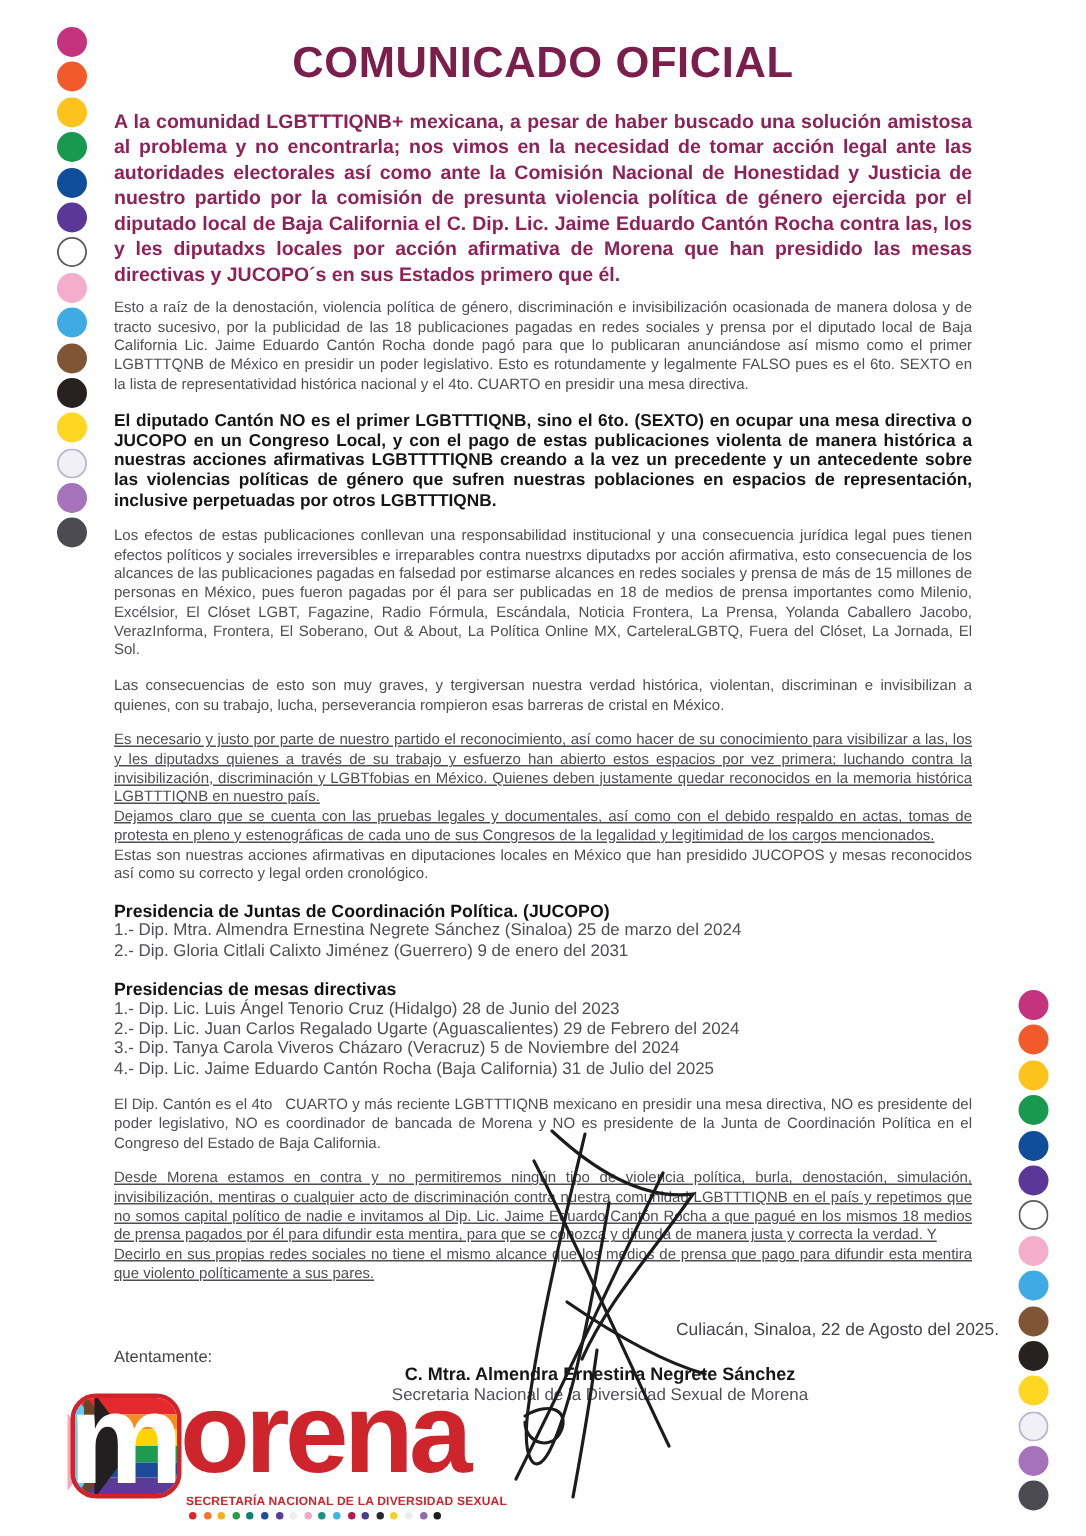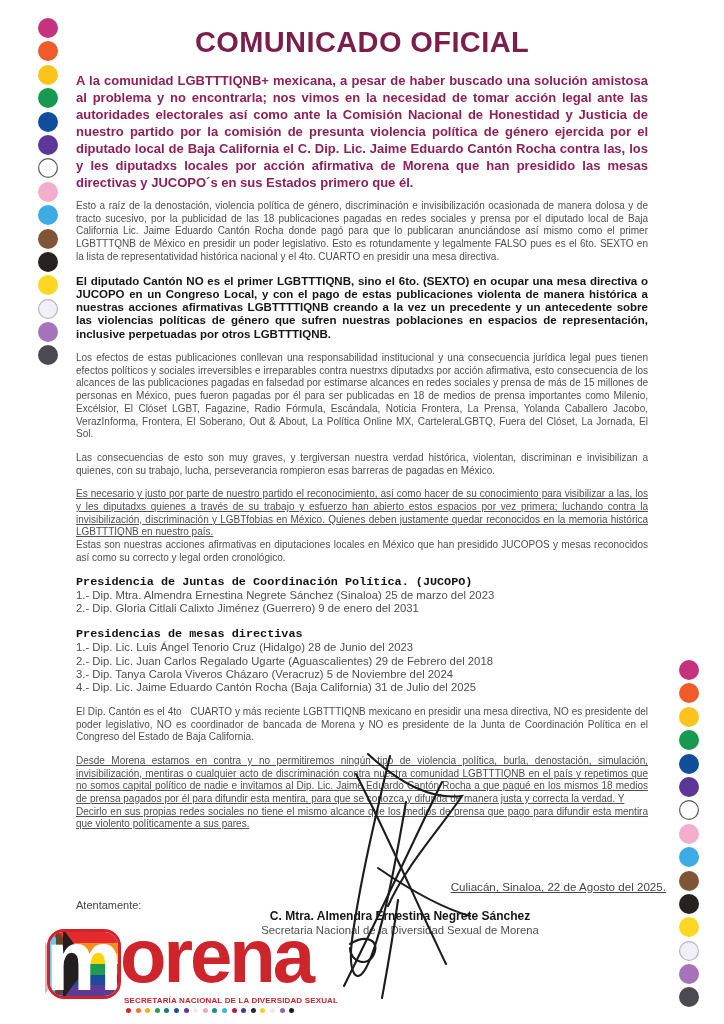--- a/index.html
+++ b/index.html
@@ -13,29 +13,29 @@
   .dots-col .dot{width:20px;height:20px;border-radius:50%;display:block;}
 
   
   .content{position:absolute;left:76px;top:22px;width:572px;}
   h1{margin:4px 0 13px 0;text-align:center;color:#7B1E4B;font-size:29px;
      font-weight:800;letter-spacing:0.4px;}
   .content p{margin:0 0 11px 0;text-align:justify;}
   .p-maroon{color:#8F2156;font-weight:bold;font-size:13px;line-height:17px;margin-bottom:9px!important;}
   .p-body{color:#4F4F52;font-size:10px;line-height:12.7px;font-weight:400;}
   .p-bold{color:#161616;font-weight:bold;font-size:11.5px;line-height:13.3px;}
-  .p-head{color:#131313;font-weight:bold;font-size:11.8px;line-height:13.4px;margin-bottom:0!important;text-align:center;font-family:Liberation Mono, monospace;}
+  .p-head{color:#131313;font-weight:bold;font-size:11.8px;line-height:13.4px;margin-bottom:0!important;text-align:center;}
   .p-item{color:#4F4F52;font-size:11.3px;line-height:13.4px;margin-bottom:0!important;text-align:left!important;}
   .tight{margin-bottom:0!important;text-decoration:underline;}
   .endgroup{margin-bottom:11px!important;}
   .gap{margin-top:12px!important;}
   .mt{margin-top:11px!important;}
 
   
-  .date{position:absolute;right:58px;top:880px;margin:0;color:#454548;font-size:11.6px;text-decoration:underline;}
+  .date{position:absolute;right:58px;top:880px;margin:0;color:#454548;font-size:11.6px;}
   .atentamente{position:absolute;left:76px;top:899px;margin:0;color:#454548;font-size:11px;}
   .signer{position:absolute;left:200px;top:909px;width:400px;text-align:center;}
   .signer p{margin:0;}
   .signer-name{color:#161616;font-weight:bold;font-size:12px;line-height:14px;}
   .signer-title{color:#4F4F52;font-size:11.3px;line-height:14px;}
 
   
   .signature{position:absolute;left:293px;top:748px;width:187px;height:252px;z-index:6;pointer-events:none;}
   .signature path{fill:none;stroke:#1c1c1c;stroke-width:2.1;stroke-linecap:round;}
 
@@ -100,31 +100,32 @@
       <span class="dot" style="background: rgb(75, 74, 80);"></span>
     </div>
 
   <section class="content">
     <h1>COMUNICADO OFICIAL</h1>
 
     <p class="p-maroon">A la comunidad LGBTTTIQNB+ mexicana, a pesar de haber buscado una solución amistosa al problema y no encontrarla; nos vimos en la necesidad de tomar acción legal ante las autoridades electorales así como ante la Comisión Nacional de Honestidad y Justicia de nuestro partido por la comisión de presunta violencia política de género ejercida por el diputado local de Baja California el C. Dip. Lic. Jaime Eduardo Cantón Rocha contra las, los y les diputadxs locales por acción afirmativa de Morena que han presidido las mesas directivas y JUCOPO´s en sus Estados primero que él.</p>
     <p class="p-body">Esto a raíz de la denostación, violencia política de género, discriminación e invisibilización ocasionada de manera dolosa y de tracto sucesivo, por la publicidad de las 18 publicaciones pagadas en redes sociales y prensa por el diputado local de Baja California Lic. Jaime Eduardo Cantón Rocha donde pagó para que lo publicaran anunciándose así mismo como el primer LGBTTTQNB de México en presidir un poder legislativo. Esto es rotundamente y legalmente FALSO pues es el 6to. SEXTO en la lista de representatividad histórica nacional y el 4to. CUARTO en presidir una mesa directiva.</p>
     <p class="p-bold">El diputado Cantón NO es el primer LGBTTTIQNB, sino el 6to. (SEXTO) en ocupar una mesa directiva o JUCOPO en un Congreso Local, y con el pago de estas publicaciones violenta de manera histórica a nuestras acciones afirmativas LGBTTTTIQNB creando a la vez un precedente y un antecedente sobre las violencias políticas de género que sufren nuestras poblaciones en espacios de representación, inclusive perpetuadas por otros LGBTTTIQNB.</p>
     <p class="p-body">Los efectos de estas publicaciones conllevan una responsabilidad institucional y una consecuencia jurídica legal pues tienen efectos políticos y sociales irreversibles e irreparables contra nuestrxs diputadxs por acción afirmativa, esto consecuencia de los alcances de las publicaciones pagadas en falsedad por estimarse alcances en redes sociales y prensa de más de 15 millones de personas en México, pues fueron pagadas por él para ser publicadas en 18 de medios de prensa importantes como Milenio, Excélsior, El Clóset LGBT, Fagazine, Radio Fórmula, Escándala, Noticia Frontera, La Prensa, Yolanda Caballero Jacobo, VerazInforma, Frontera, El Soberano, Out &amp; About, La Política Online MX, CarteleraLGBTQ, Fuera del Clóset, La Jornada, El Sol.</p>
-    <p class="p-body">Las consecuencias de esto son muy graves, y tergiversan nuestra verdad histórica, violentan, discriminan e invisibilizan a quienes, con su trabajo, lucha, perseverancia rompieron esas barreras de pagadas en México.</p>
+    <p class="p-body">Las consecuencias de esto son muy graves, y tergiversan nuestra verdad histórica, violentan, discriminan e invisibilizan a quienes, con su trabajo, lucha, perseverancia rompieron esas barreras de cristal en México.</p>
     <p class="p-body tight">Es necesario y justo por parte de nuestro partido el reconocimiento, así como hacer de su conocimiento para visibilizar a las, los y les diputadxs quienes a través de su trabajo y esfuerzo han abierto estos espacios por vez primera; luchando contra la invisibilización, discriminación y LGBTfobias en México. Quienes deben justamente quedar reconocidos en la memoria histórica LGBTTTIQNB en nuestro país.</p>
+    <p class="p-body tight">Dejamos claro que se cuenta con las pruebas legales y documentales, así como con el debido respaldo en actas, tomas de protesta en pleno y estenográficas de cada uno de sus Congresos de la legalidad y legitimidad de los cargos mencionados.</p>
     <p class="p-body endgroup">Estas son nuestras acciones afirmativas en diputaciones locales en México que han presidido JUCOPOS y mesas reconocidos así como su correcto y legal orden cronológico.</p>
 
     <p class="p-head">Presidencia de Juntas de Coordinación Política. (JUCOPO)</p>
-    <p class="p-item">1.- Dip. Mtra. Almendra Ernestina Negrete Sánchez (Sinaloa) 25 de marzo del 2023</p>
+    <p class="p-item">1.- Dip. Mtra. Almendra Ernestina Negrete Sánchez (Sinaloa) 25 de marzo del 2024</p>
     <p class="p-item">2.- Dip. Gloria Citlali Calixto Jiménez (Guerrero) 9 de enero del 2031</p>
 
     <p class="p-head gap">Presidencias de mesas directivas</p>
     <p class="p-item">1.- Dip. Lic. Luis Ángel Tenorio Cruz (Hidalgo) 28 de Junio del 2023</p>
-    <p class="p-item">2.- Dip. Lic. Juan Carlos Regalado Ugarte (Aguascalientes) 29 de Febrero del 2018</p>
+    <p class="p-item">2.- Dip. Lic. Juan Carlos Regalado Ugarte (Aguascalientes) 29 de Febrero del 2024</p>
     <p class="p-item">3.- Dip. Tanya Carola Viveros Cházaro (Veracruz) 5 de Noviembre del 2024</p>
     <p class="p-item">4.- Dip. Lic. Jaime Eduardo Cantón Rocha (Baja California) 31 de Julio del 2025</p>
 
     <p class="p-body mt">El Dip. Cantón es el 4to&nbsp;&nbsp; CUARTO y más reciente LGBTTTIQNB mexicano en presidir una mesa directiva, NO es presidente del poder legislativo, NO es coordinador de bancada de Morena y NO es presidente de la Junta de Coordinación Política en el Congreso del Estado de Baja California.</p>
     <p class="p-body tight">Desde Morena estamos en contra y no permitiremos ningún tipo de violencia política, burla, denostación, simulación, invisibilización, mentiras o cualquier acto de discriminación contra nuestra comunidad LGBTTTIQNB en el país y repetimos que no somos capital político de nadie e invitamos al Dip. Lic. Jaime Eduardo Cantón Rocha a que pagué en los mismos 18 medios de prensa pagados por él para difundir esta mentira, para que se conozca y difunda de manera justa y correcta la verdad. Y</p>
     <p class="p-body tight">Decirlo en sus propias redes sociales no tiene el mismo alcance que los medios de prensa que pago para difundir esta mentira que violento políticamente a sus pares.</p>
   </section>
 
   <p class="date">Culiacán, Sinaloa, 22 de Agosto del 2025.</p>
   <p class="atentamente">Atentamente:</p>

